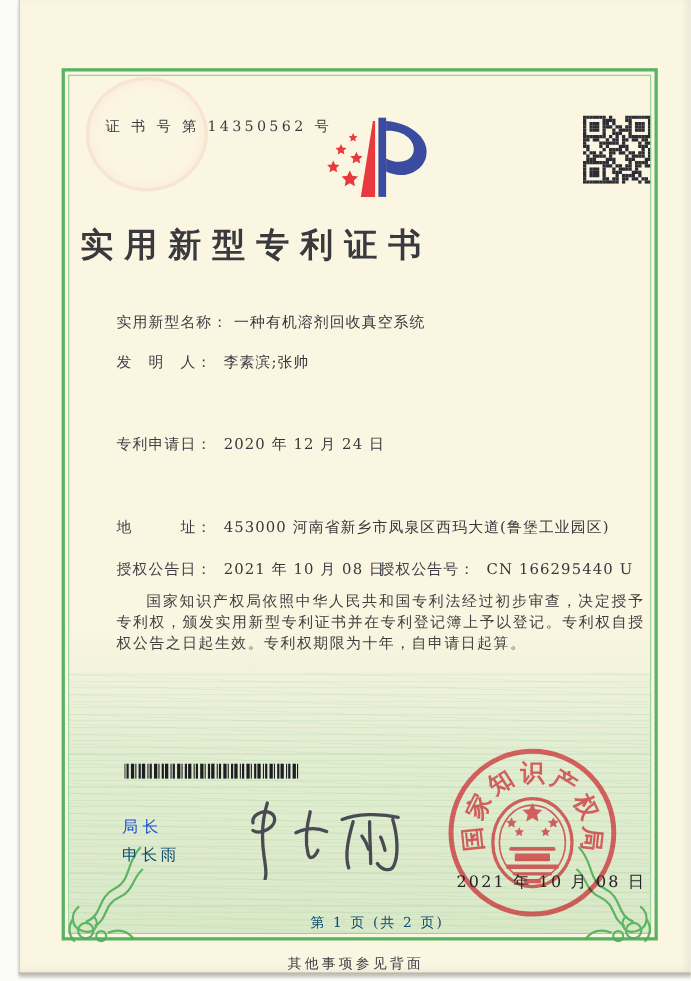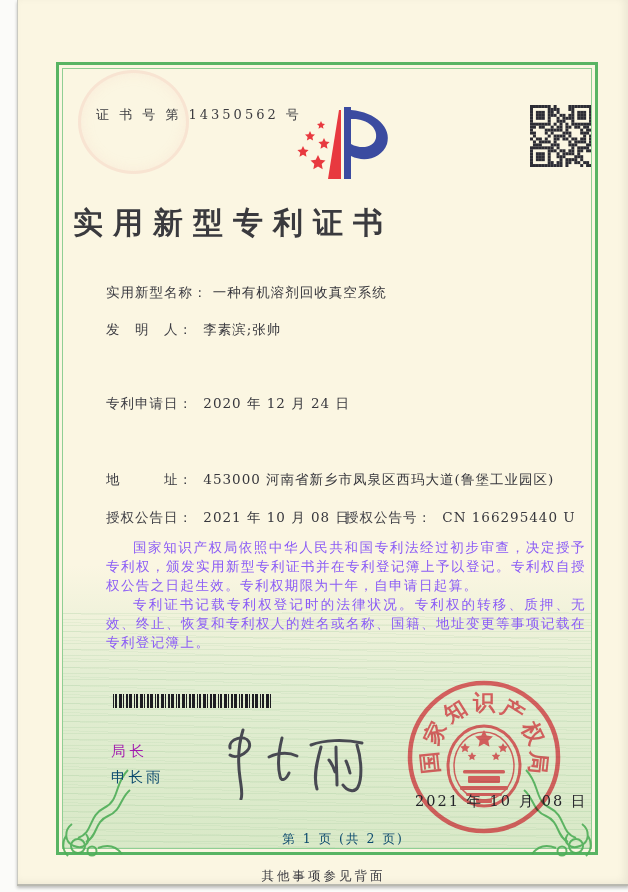--- a/index.html
+++ b/index.html
@@ -51,27 +51,27 @@
     font-size:30px;font-weight:600;letter-spacing:10px;color:#3a3a3e;
   }
   
   .field-row{position:absolute;left:88px;width:500px;font-size:13.5px;color:#3e3e44;letter-spacing:1px;white-space:nowrap;}
   .flabel{display:inline-block;min-width:92px;}
   .fvalue{color:#37373d;}
   .field-pair.second{position:absolute;left:239px;top:0;}
   
   .paras{
     position:absolute;left:88px;top:538px;width:480px;
-    font-size:13.5px;line-height:19px;letter-spacing:1.4px;color:#8b5cf6;text-align:justify;
+    font-size:13.5px;line-height:19px;letter-spacing:1.4px;color:#404040;text-align:justify;
   }
   .paras p{margin:0 0 0 0;text-indent:2em;}
   .paras p + p{margin-top:0;}
   
   .barcode{position:absolute;left:95px;top:694px;}
-  .officer-title{position:absolute;left:93px;top:742px;font-size:14.5px;letter-spacing:4px;color:#a21caf;}
+  .officer-title{position:absolute;left:93px;top:742px;font-size:14.5px;letter-spacing:4px;color:#1d4ed8;}
   .officer-name{position:absolute;left:93px;top:768px;font-size:14.5px;letter-spacing:3px;color:#0c4a6e;text-align:center;}
   .signature{position:absolute;left:192px;top:722px;}
   .seal{position:absolute;left:387px;top:678px;mix-blend-mode:multiply;}
   .seal-date{position:absolute;left:397px;top:792px;font-size:14.5px;letter-spacing:2px;color:#232329;z-index:7;}
   .page-info{position:absolute;left:55px;top:831px;width:540px;text-align:center;font-size:12.5px;letter-spacing:2px;color:#0c4a6e;}
   .back-note{position:absolute;left:0;top:868px;width:611px;text-align:center;font-size:12.5px;letter-spacing:3px;color:#3a3a40;}
   .edge-shadow{position:absolute;left:17px;top:884px;width:611px;height:2px;background:#b9b9b0;}
 </style>
 </head>
 <body>
@@ -405,21 +405,20 @@
     <span class="flabel">授权公告日：</span>
     <span class="fvalue">2021 年 10 月 08 日</span>
     <span class="field-pair second">
       <span class="flabel">授权公告号：</span>
       <span class="fvalue">CN 166295440 U</span>
     </span>
   </div>
 
   <div class="paras">
     <p>国家知识产权局依照中华人民共和国专利法经过初步审查，决定授予专利权，颁发实用新型专利证书并在专利登记簿上予以登记。专利权自授权公告之日起生效。专利权期限为十年，自申请日起算。</p>
-    <p>专利证书记载专利权登记时的法律状况。专利权的转移、质押、无效、终止、恢复和专利权人的姓名或名称、国籍、地址变更等事项记载在专利登记簿上。</p>
   </div>
 
   <svg class="barcode" id="bc-svg" width="160" height="14" viewBox="0 0 160 14" preserveAspectRatio="none">
       <g fill="#1d1d22">
         <rect x="0" y="0" width="1" height="14"></rect>
         <rect x="2" y="0" width="2" height="14"></rect>
         <rect x="6" y="0" width="3" height="14"></rect>
         <rect x="10" y="0" width="1" height="14"></rect>
         <rect x="13" y="0" width="2" height="14"></rect>
         <rect x="16" y="0" width="3" height="14"></rect>

